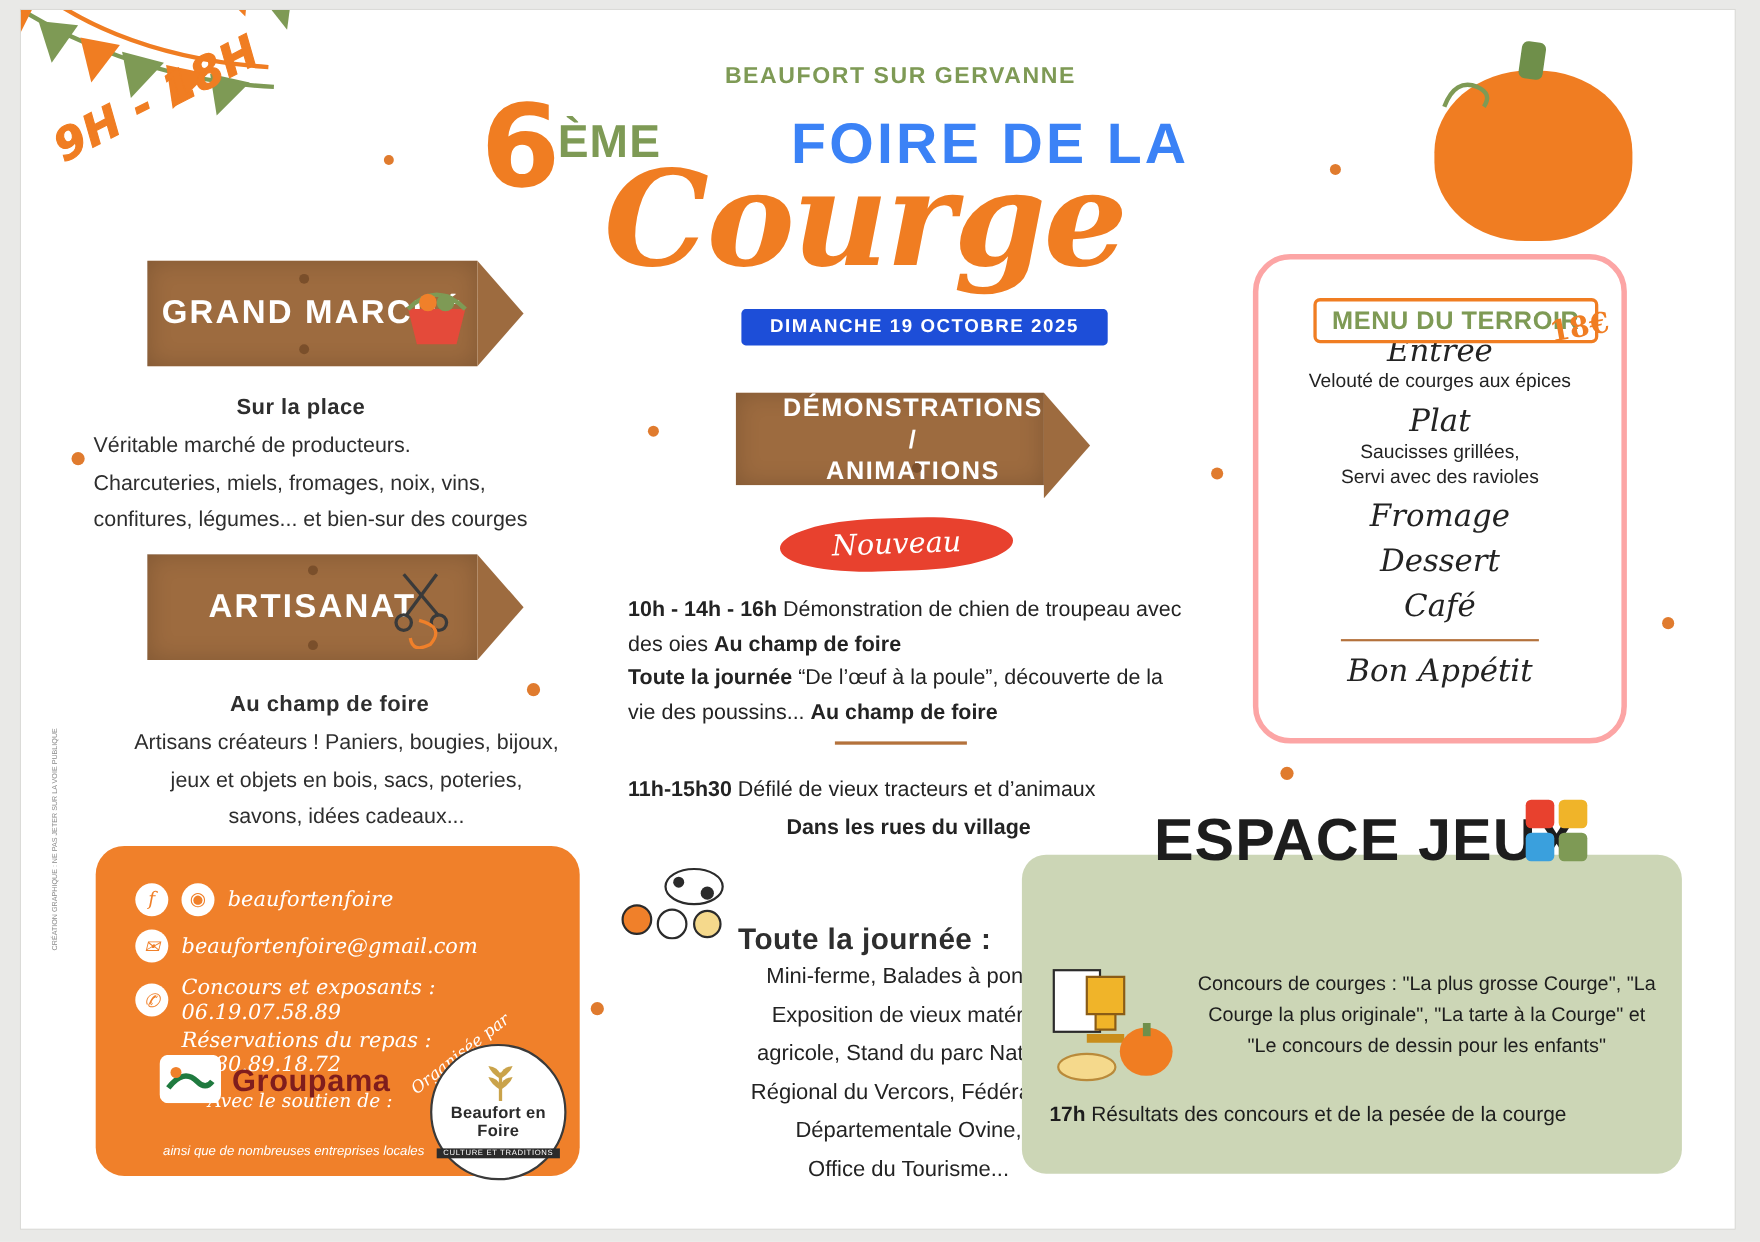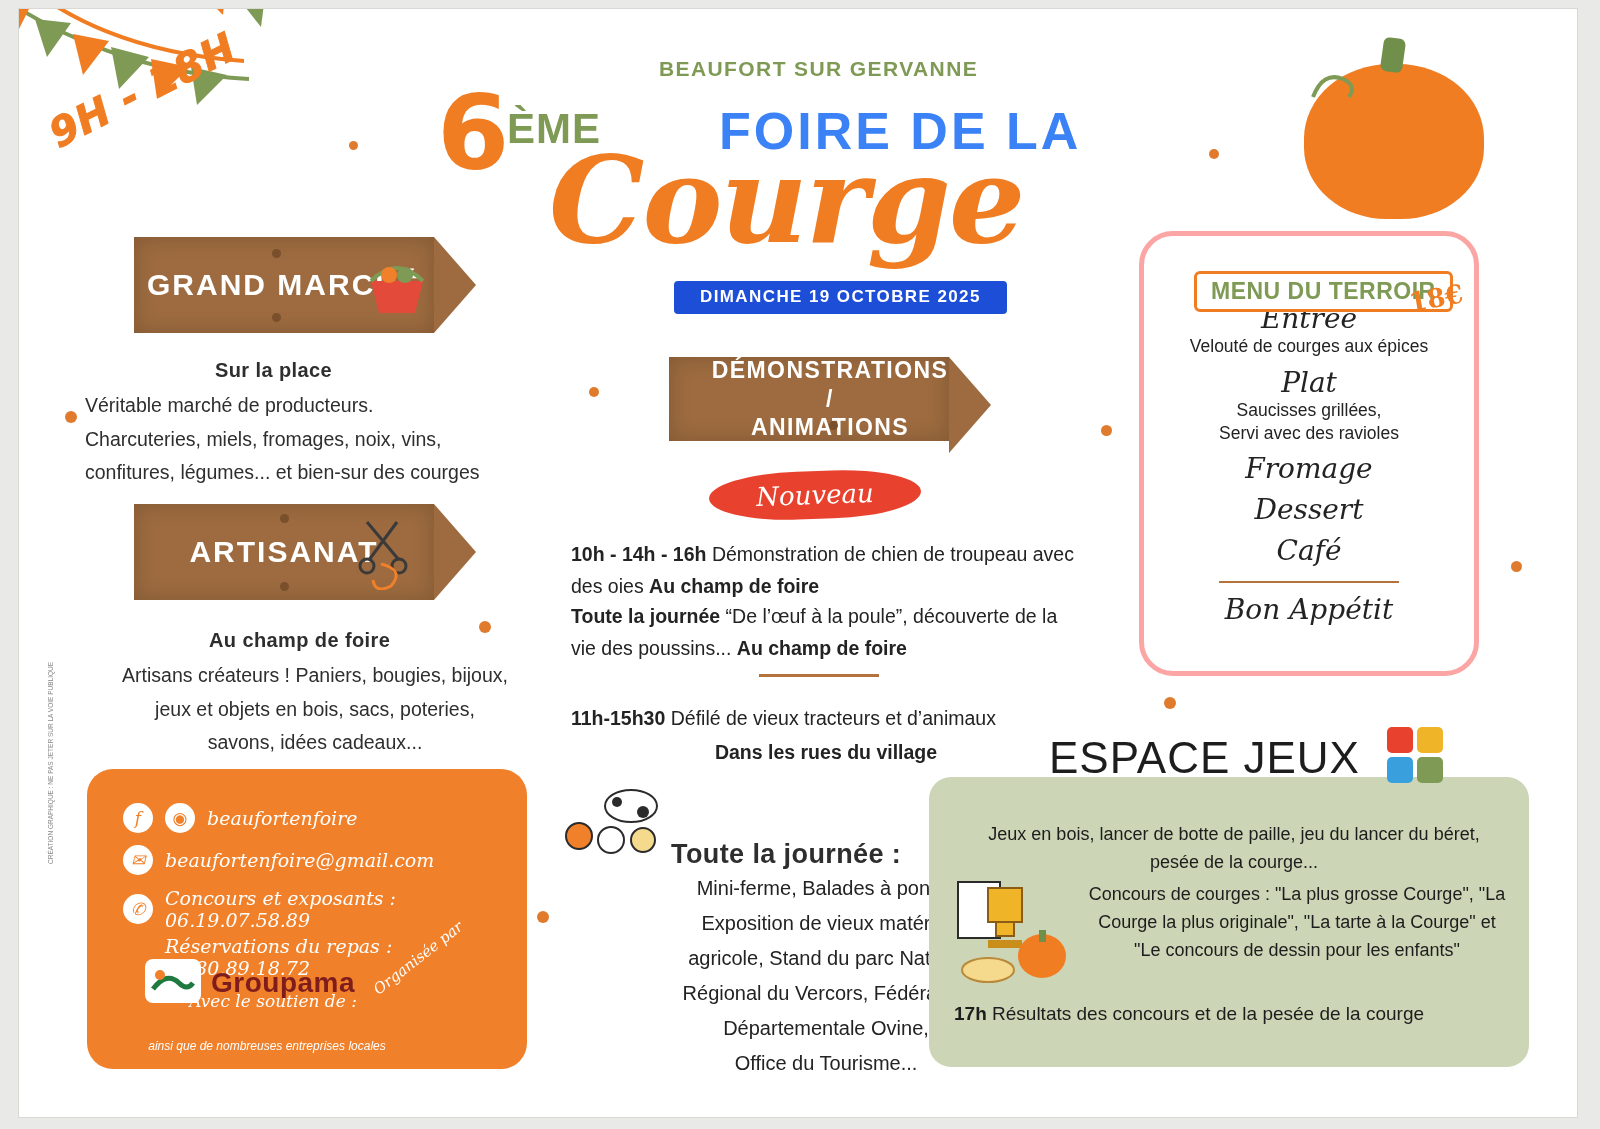--- a/index.html
+++ b/index.html
@@ -212,21 +212,21 @@
     font-size: 6.5px; color: #8a8a8a; white-space: nowrap;
   }
 
   
   .jeux-box {
     position: absolute; left: 910px; top: 768px; width: 600px; height: 290px;
     background: #ccd6b6; border-radius: 22px;
   }
   .jeux-title {
     position: absolute; left: 1030px; top: 724px;
-    font-size: 44px; font-weight: normal; color: #1d1d1d; letter-spacing: 1px;
+    font-size: 54px; font-weight: bold; color: #1d1d1d; letter-spacing: 1px;
   }
   .puzzle {
     position: absolute; left: 1368px; top: 718px; width: 62px; height: 62px;
   }
   .puzzle div { position: absolute; width: 26px; height: 26px; border-radius: 5px; }
   .jeux-text {
     position: absolute; font-size: 18px; color: #1d1d1d; line-height: 1.55;
   }
   .trophy {
     position: absolute; left: 925px; top: 865px; width: 130px; height: 115px;
@@ -329,20 +329,31 @@
   </div>
 
   <svg style="position:absolute;left:126px;top:950px;" width="56" height="44">
     <rect x="0" y="0" width="56" height="44" rx="8" fill="#ffffff"></rect>
     <path d="M8 30 q14 -18 26 -6 q8 8 14 0" stroke="#1f7a3f" stroke-width="5" fill="none"></path>
     <circle cx="15" cy="16" r="5" fill="#f0802a"></circle>
   </svg>
   <div class="groupama" style="left:192px;top:958px;">Groupama</div>
   <div class="organisee">Organisée par</div>
 
+  <div class="seal">
+    <svg style="position:absolute;left:38px;top:14px;" width="48" height="38">
+      <path d="M24 36 L24 10" stroke="#caa34a" stroke-width="3"></path>
+      <path d="M24 16 q-9 -6 -11 -12 q9 1 11 8" fill="#caa34a"></path>
+      <path d="M24 16 q9 -6 11 -12 q-9 1 -11 8" fill="#caa34a"></path>
+      <path d="M24 26 q-9 -6 -11 -12 q9 1 11 8" fill="#caa34a"></path>
+      <path d="M24 26 q9 -6 11 -12 q-9 1 -11 8" fill="#caa34a"></path>
+    </svg>
+    <div class="seal-name">Beaufort en Foire</div>
+    <div class="seal-sub">CULTURE ET TRADITIONS</div>
+  </div>
   <div class="entreprises">ainsi que de nombreuses entreprises locales</div>
   <div class="side-credit">CRÉATION GRAPHIQUE : NE PAS JETER SUR LA VOIE PUBLIQUE</div>
 
   <div class="sign" id="sign-demos">
     <span style="white-space:pre-line;">DÉMONSTRATIONS /
 ANIMATIONS</span>
     <span class="nail" style="left:160px;top:64px;"></span>
   </div>
 
   <div class="nouveau-badge">
@@ -413,21 +424,20 @@
 
   <div class="jeux-box"></div>
   <div class="jeux-title">ESPACE JEUX</div>
   <div class="puzzle">
     <div style="left:0;top:0;background:#e8412e;"></div>
     <div style="left:30px;top:0;background:#f0b429;"></div>
     <div style="left:0;top:30px;background:#3aa0dd;"></div>
     <div style="left:30px;top:30px;background:#7e9a55;"></div>
   </div>
 
-  <div class="jeux-text" style="left:945px;top:812px;width:540px;text-align:center;">Jeux en bois, lancer de botte de paille, jeu du lancer du béret, pesée de la courge...</div>
   <div class="jeux-text" style="left:1068px;top:872px;width:420px;text-align:center;">Concours de courges : "La plus grosse Courge", "La Courge la plus originale", "La tarte à la Courge" et "Le concours de dessin pour les enfants"</div>
 
   <svg class="trophy" viewBox="0 0 130 115">
     <rect x="14" y="8" width="42" height="56" fill="#ffffff" stroke="#2b2b2b" stroke-width="2"></rect>
     <path d="M44 14 h34 v34 h-34 z" fill="#f0b429" stroke="#8a5c16" stroke-width="2"></path>
     <path d="M52 48 h18 v14 h-18 z" fill="#f0b429" stroke="#8a5c16" stroke-width="2"></path>
     <path d="M44 66 h34 v8 h-34 z" fill="#c98d1a"></path>
     <ellipse cx="98" cy="82" rx="24" ry="22" fill="#f07d22"></ellipse>
     <rect x="95" y="56" width="7" height="12" fill="#6f8f4a"></rect>
     <ellipse cx="44" cy="96" rx="26" ry="12" fill="#f5d98c" stroke="#b98a3a" stroke-width="2"></ellipse>

